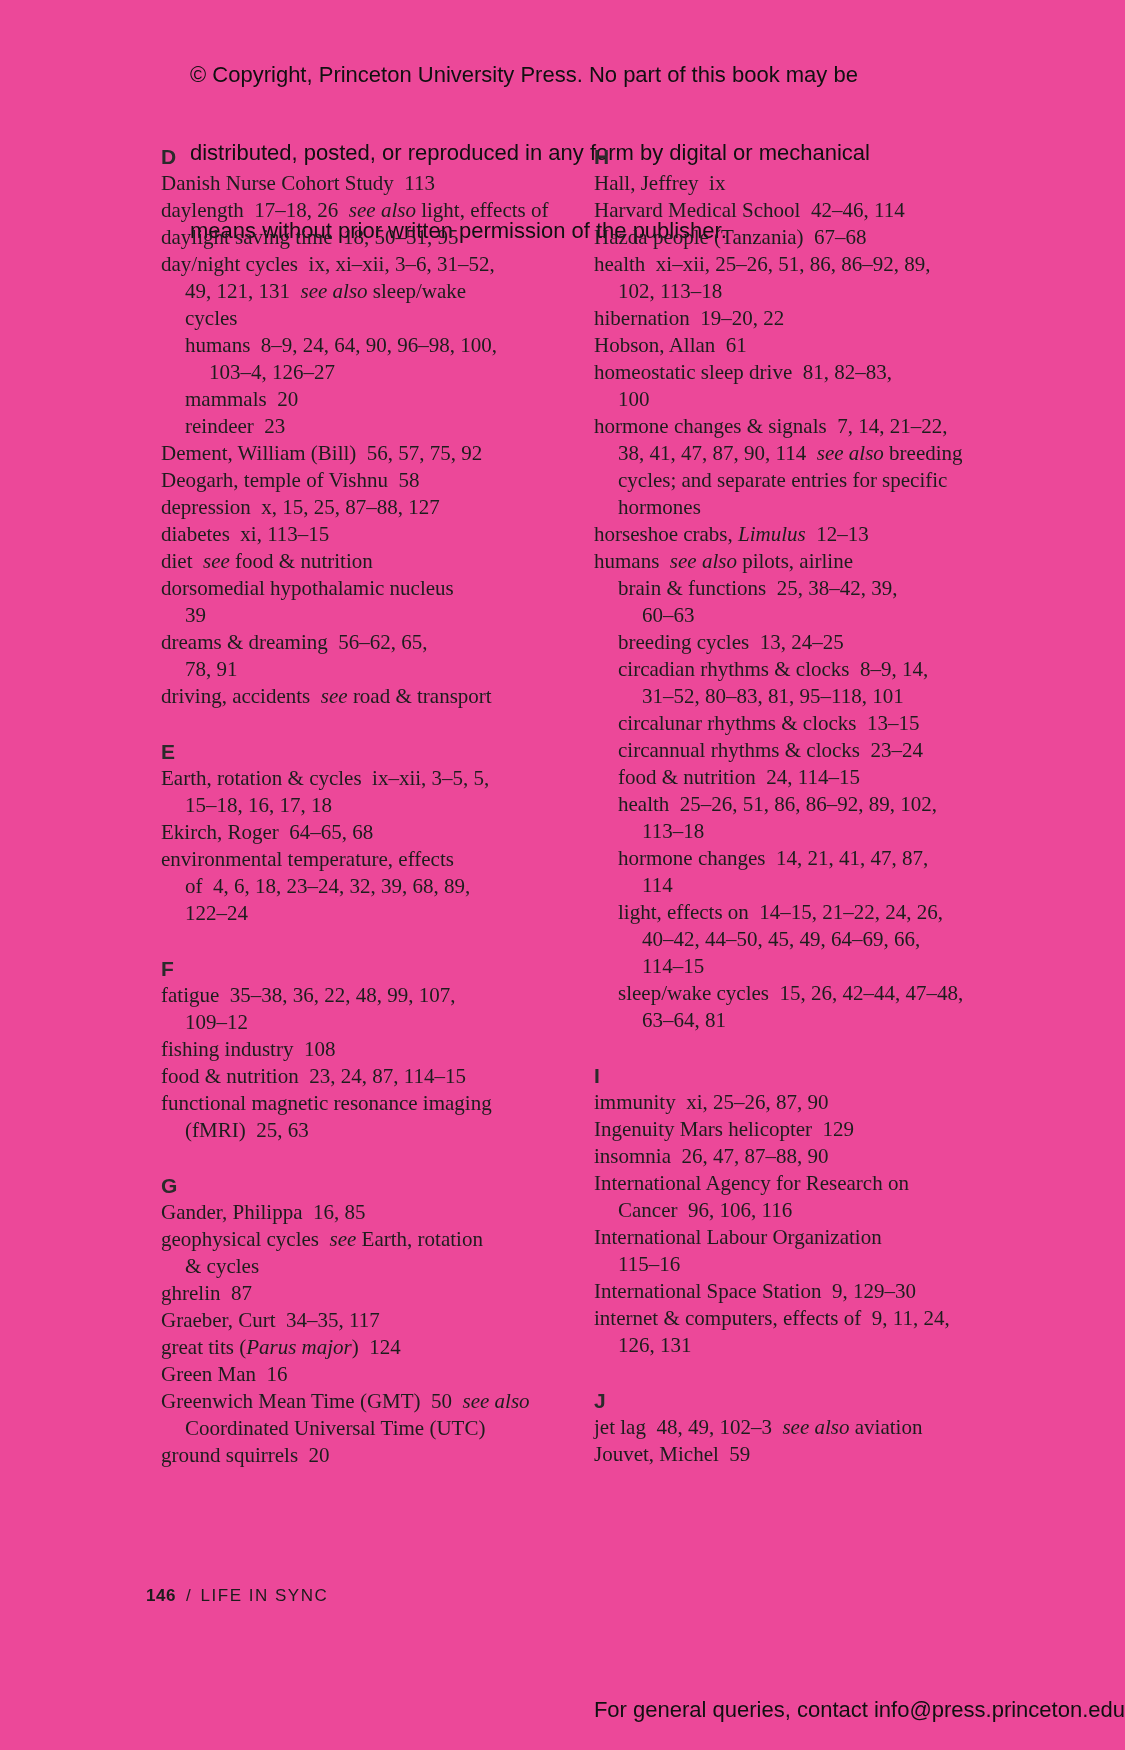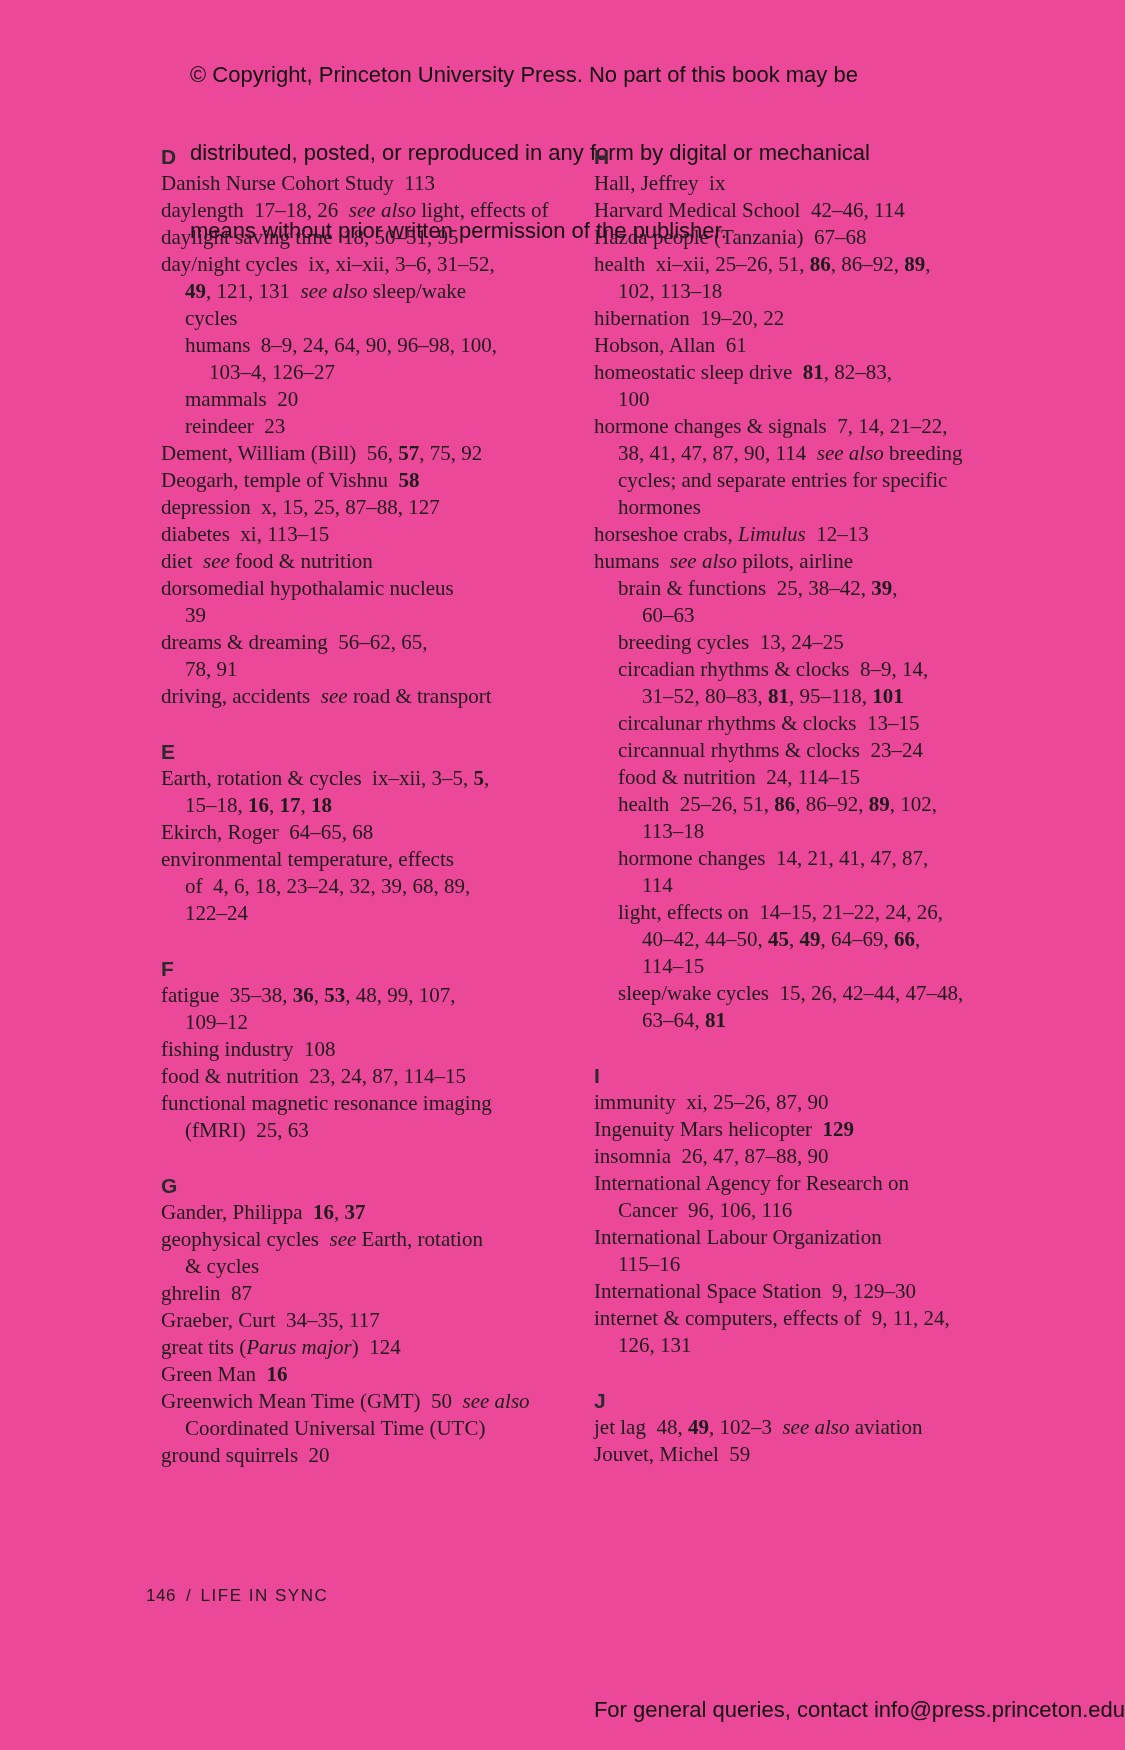--- a/index.html
+++ b/index.html
@@ -32,30 +32,30 @@
     color: #2b2b2b;
   }
 
   .line {
     white-space: pre;
     font-size: 21px; line-height: 27px;
     color: #1d1d1d;
   }
   .line.i1 { padding-left: 24px; }
   .line.i2 { padding-left: 48px; }
-  .line b { font-weight: bold; }
+  .line b { font-weight: normal; }
   .line i { font-style: italic; }
 
   .runfoot {
     position: absolute; left: 146px; top: 1586px;
     font-family: "Liberation Sans", sans-serif;
     font-size: 17px; color: #1c1c1c;
     display: flex; align-items: baseline;
   }
-  .runfoot .pagenum { font-weight: normal; letter-spacing: 0.5px; }
+  .runfoot .pagenum { font-weight: bold; letter-spacing: 0.5px; }
   .runfoot .sep { margin: 0 10px; }
   .runfoot .booktitle { letter-spacing: 1.5px; text-align: right; }
 
   .queries {
     position: absolute; left: 0; top: 1697px; width: 100%;
     text-align: right;
     font-family: "Liberation Sans", sans-serif;
     font-size: 22px; color: #101010;
   }
 </style>
@@ -98,30 +98,30 @@
         <div class="sec-heading">E</div>
         <div class="line">Earth, rotation &amp; cycles  ix–xii, 3–5, <b>5</b>,</div>
         <div class="line i1">15–18, <b>16</b>, <b>17</b>, <b>18</b></div>
         <div class="line">Ekirch, Roger  64–65, 68</div>
         <div class="line">environmental temperature, effects</div>
         <div class="line i1">of  4, 6, 18, 23–24, 32, 39, 68, 89,</div>
         <div class="line i1">122–24</div>
       </div>
       <div class="index-section">
         <div class="sec-heading">F</div>
-        <div class="line">fatigue  35–38, <b>36</b>, <b>53</b>, 48, 99, 107,</div>
+        <div class="line">fatigue  35–38, <b>36</b>, <b>22</b>, 48, 99, 107,</div>
         <div class="line i1">109–12</div>
         <div class="line">fishing industry  108</div>
         <div class="line">food &amp; nutrition  23, 24, 87, 114–15</div>
         <div class="line">functional magnetic resonance imaging</div>
         <div class="line i1">(fMRI)  25, 63</div>
       </div>
       <div class="index-section">
         <div class="sec-heading">G</div>
-        <div class="line">Gander, Philippa  <b>16</b>, <b>37</b></div>
+        <div class="line">Gander, Philippa  <b>16</b>, <b>85</b></div>
         <div class="line">geophysical cycles  <i>see</i> Earth, rotation</div>
         <div class="line i1">&amp; cycles</div>
         <div class="line">ghrelin  87</div>
         <div class="line">Graeber, Curt  34–35, 117</div>
         <div class="line">great tits (<i>Parus major</i>)  124</div>
         <div class="line">Green Man  <b>16</b></div>
         <div class="line">Greenwich Mean Time (GMT)  50  <i>see also</i></div>
         <div class="line i1">Coordinated Universal Time (UTC)</div>
         <div class="line">ground squirrels  20</div>
       </div>

